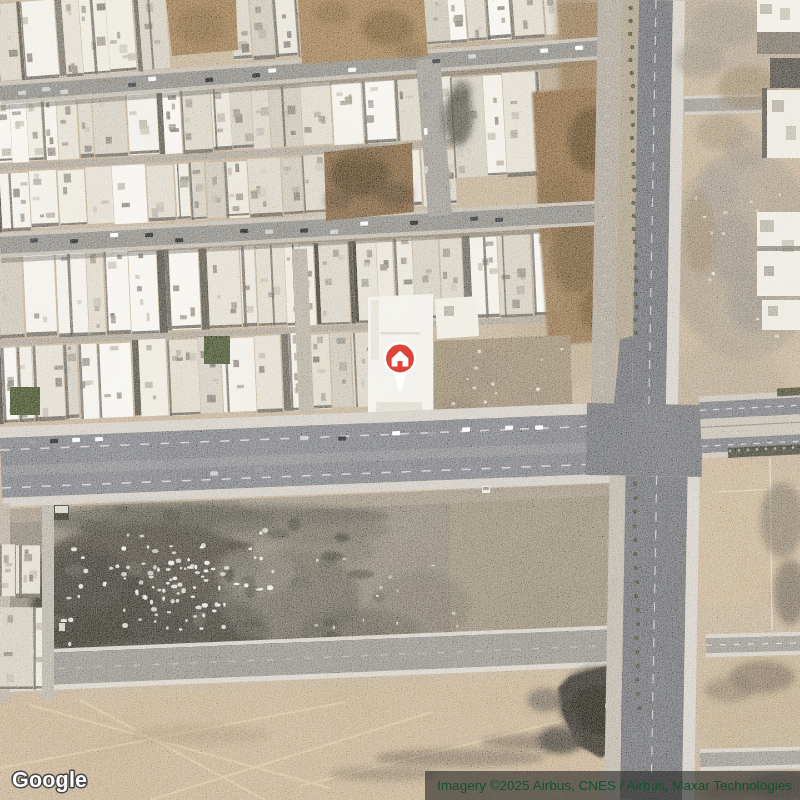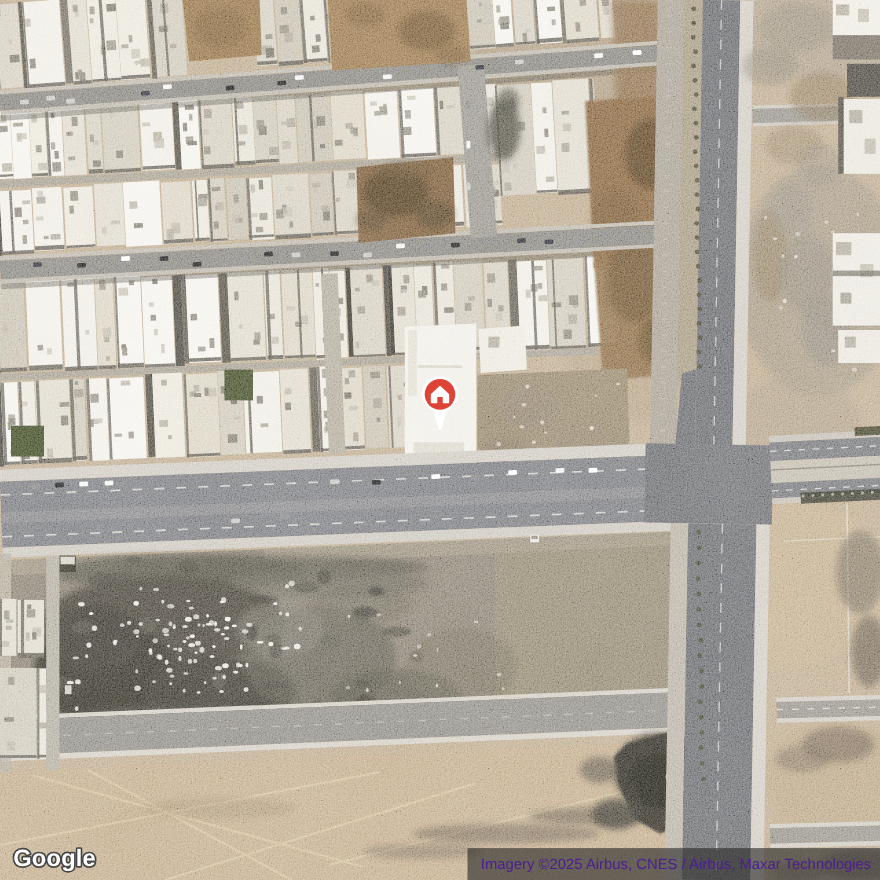--- a/index.html
+++ b/index.html
@@ -1,17 +1,17 @@
 <!DOCTYPE html>
 <html><head>
 <meta charset="utf-8">
 <style>
 html,body{margin:0;padding:0;width:800px;height:800px;overflow:hidden;background:#c0ad92;font-family:"Liberation Sans",sans-serif;}
 #map{position:relative;width:800px;height:800px;}
-#attr{position:absolute;right:0;bottom:0;height:29px;line-height:29px;background:rgba(40,40,40,0.62);color:#4c1d95;font-size:13.5px;padding:0 8px 0 12px;white-space:nowrap;}
+#attr{position:absolute;right:0;bottom:0;height:29px;line-height:29px;background:rgba(40,40,40,0.62);color:#14532d;font-size:13.5px;padding:0 8px 0 12px;white-space:nowrap;}
 #glogo{position:absolute;left:10px;bottom:5px;}
 </style>
 </head>
 <body>
 <div id="map">
 <svg width="800" height="800" viewBox="0 0 800 800">
 <defs>
 <filter id="nz" x="0" y="0" width="100%" height="100%">
 <feTurbulence type="fractalNoise" baseFrequency="0.8" numOctaves="3" seed="7" stitchTiles="stitch"></feTurbulence>
 <feColorMatrix type="saturate" values="0"></feColorMatrix>

